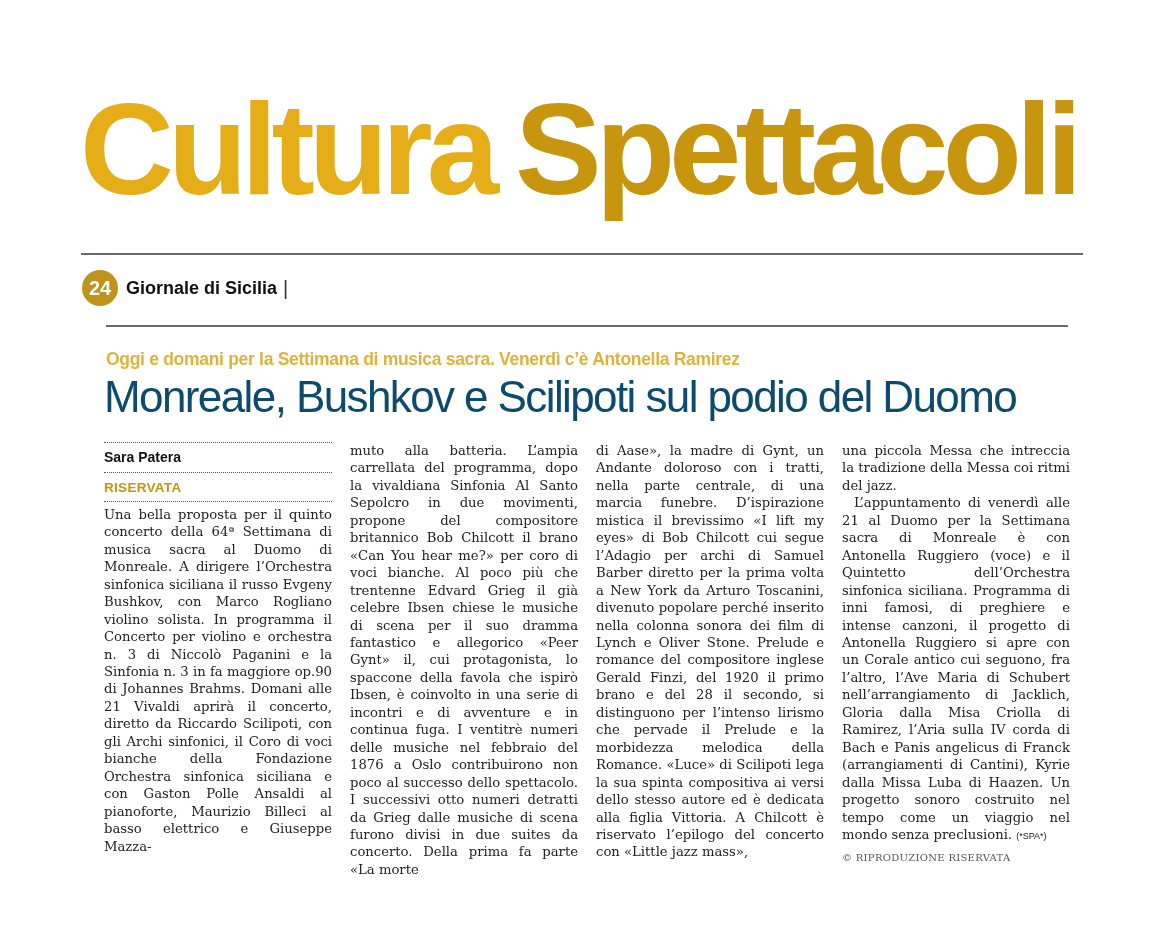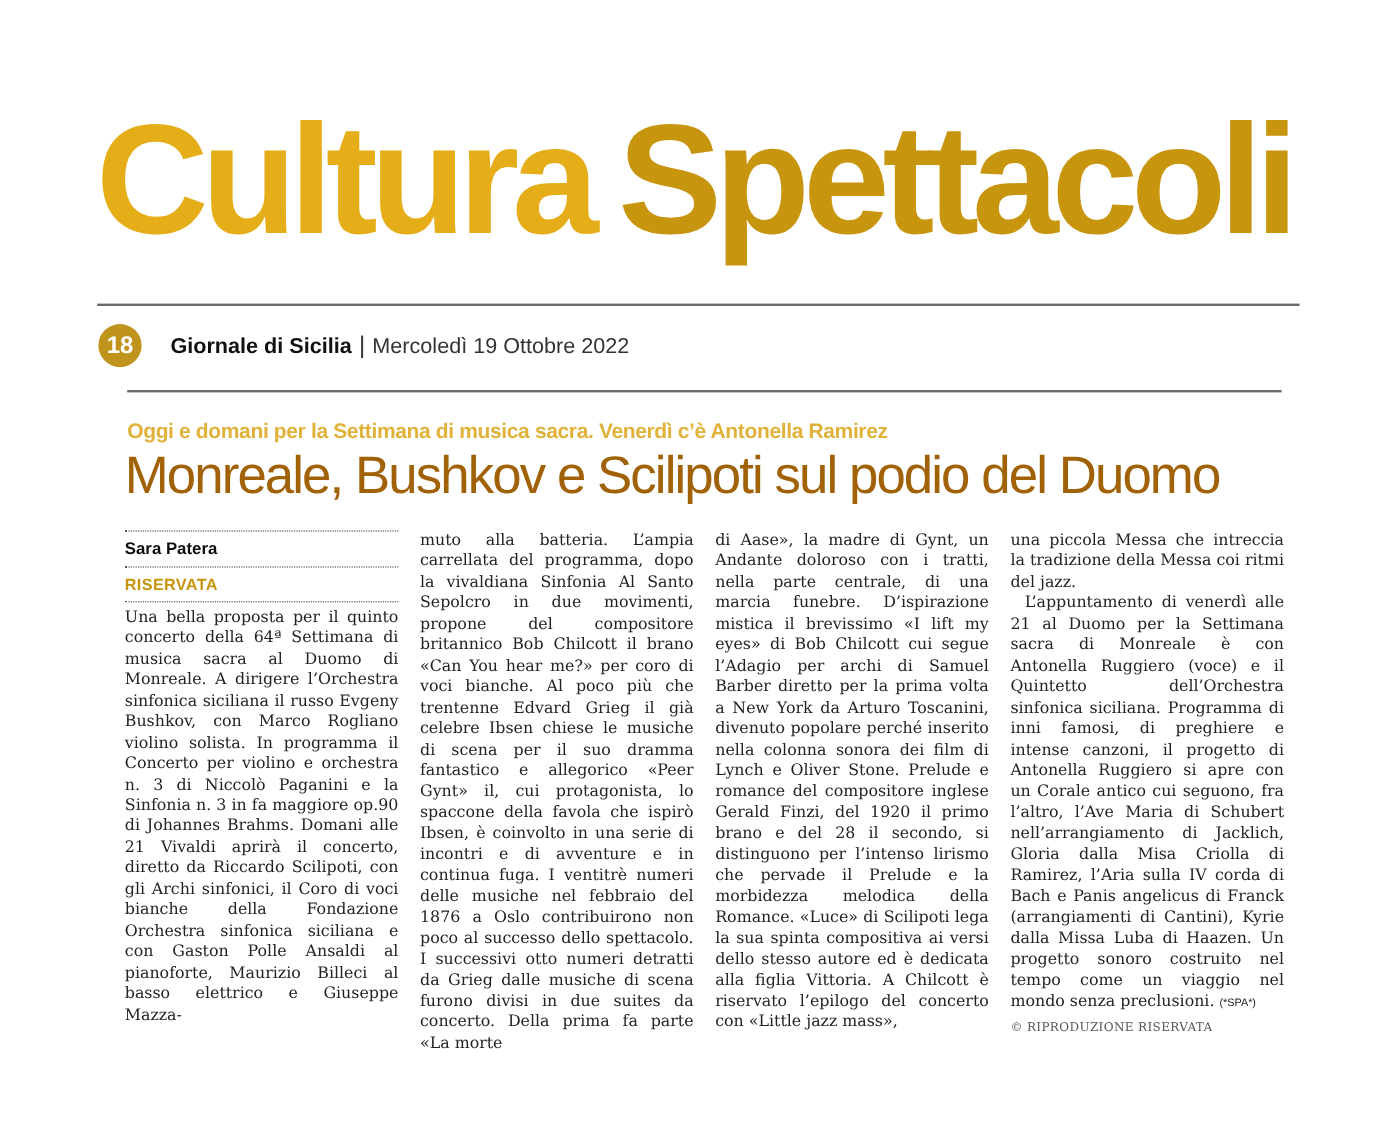--- a/index.html
+++ b/index.html
@@ -4,47 +4,46 @@
 <style>
   html, body { margin: 0; padding: 0; background: #ffffff; }
   body { width: 1163px; height: 938px; position: relative; overflow: hidden; font-family: "DejaVu Serif", serif; color: #1a1a1a; }
   .section-title { position: absolute; left: 80px; top: 74px; height: 150px; margin: 0; white-space: nowrap; font-family: "Liberation Sans", sans-serif; font-weight: bold; font-size: 130px; line-height: 150px; letter-spacing: -6px; text-align: center; }
   .section-title .w1 { color: #e5ad17; }
   .section-title .w2 { color: #c8950f; margin-left: 22px; }
   .rule-top { position: absolute; left: 81px; top: 253px; width: 1002px; height: 2px; background: #6a6a6a; }
   .rule-mid { position: absolute; left: 106px; top: 325px; width: 962px; height: 2px; background: #6a6a6a; }
   .folio { position: absolute; left: 82px; top: 270px; display: flex; align-items: center; }
   .page-num { width: 36px; height: 36px; border-radius: 50%; background: #c0931c; color: #fff; font-family: "Liberation Sans", sans-serif; font-weight: bold; font-size: 20px; display: flex; align-items: center; justify-content: center; }
-  .paper-name { margin-left: 24px; font-family: "Liberation Sans", sans-serif; font-weight: bold; font-size: 18px; color: #111; }
+  .paper-name { margin-left: 8px; font-family: "Liberation Sans", sans-serif; font-weight: bold; font-size: 18px; color: #111; }
   .sep { margin: 0 6px; font-family: "Liberation Sans", sans-serif; font-size: 20px; color: #333; }
   .pub-date { font-family: "Liberation Sans", sans-serif; font-size: 18px; color: #333; }
   .kicker { position: absolute; left: 106px; top: 349px; font-family: "Liberation Sans", sans-serif; font-weight: bold; font-size: 17.5px; color: #e0b23a; letter-spacing: -0.3px; white-space: nowrap; }
-  .headline { position: absolute; left: 104px; top: 372px; margin: 0; font-family: "Liberation Sans", sans-serif; font-weight: normal; font-size: 44px; letter-spacing: -1.6px; color: #a16207; white-space: nowrap; }
+  .headline { position: absolute; left: 104px; top: 372px; margin: 0; font-family: "Liberation Sans", sans-serif; font-weight: normal; font-size: 44px; letter-spacing: -1.6px; color: #0c4a6e; white-space: nowrap; }
   .article { position: absolute; left: 104px; top: 442px; width: 966px; height: 352px; display: flex; justify-content: space-between; }
   .col { width: 228px; font-size: 13.2px; line-height: 17.45px; text-align: justify; hyphens: manual; color: #222; }
   .col p { margin: 0; }
   .col p.indent { text-indent: 12px; }
   .dots { border-top: 1px dotted #555; height: 0; }
   .byline { font-family: "Liberation Sans", sans-serif; font-weight: bold; font-size: 14px; padding: 6px 0 6px; color: #111; }
   .dateline { font-family: "Liberation Sans", sans-serif; font-weight: bold; font-size: 13.5px; color: #c8950f; padding: 6px 0 4px; letter-spacing: 0.3px; }
   .spa { font-family: "Liberation Sans", sans-serif; font-size: 9px; }
   .copyright { font-family: "DejaVu Serif", serif; font-size: 10px; color: #555; margin-top: 4px; letter-spacing: 0.3px; }
 </style>
 </head>
 <body>
 
 <h1 class="section-title"><span class="w1">Cultura</span><span class="w2">Spettacoli</span></h1>
 
 <div class="rule-top"></div>
 
 <div class="folio">
-  <div class="page-num">18</div>
+  <div class="page-num">24</div>
   <span class="paper-name">Giornale di Sicilia</span>
   <span class="sep">|</span>
-  <span class="pub-date">Mercoledì 19 Ottobre 2022</span>
 </div>
 
 <div class="rule-mid"></div>
 
 <div class="kicker">Oggi e domani per la Settimana di musica sacra. Venerdì c’è Antonella Ramirez</div>
 <h2 class="headline">Monreale, Bushkov e Scilipoti sul podio del Duomo</h2>
 
 <div class="article">
   <div class="col">
     <div class="dots"></div>

